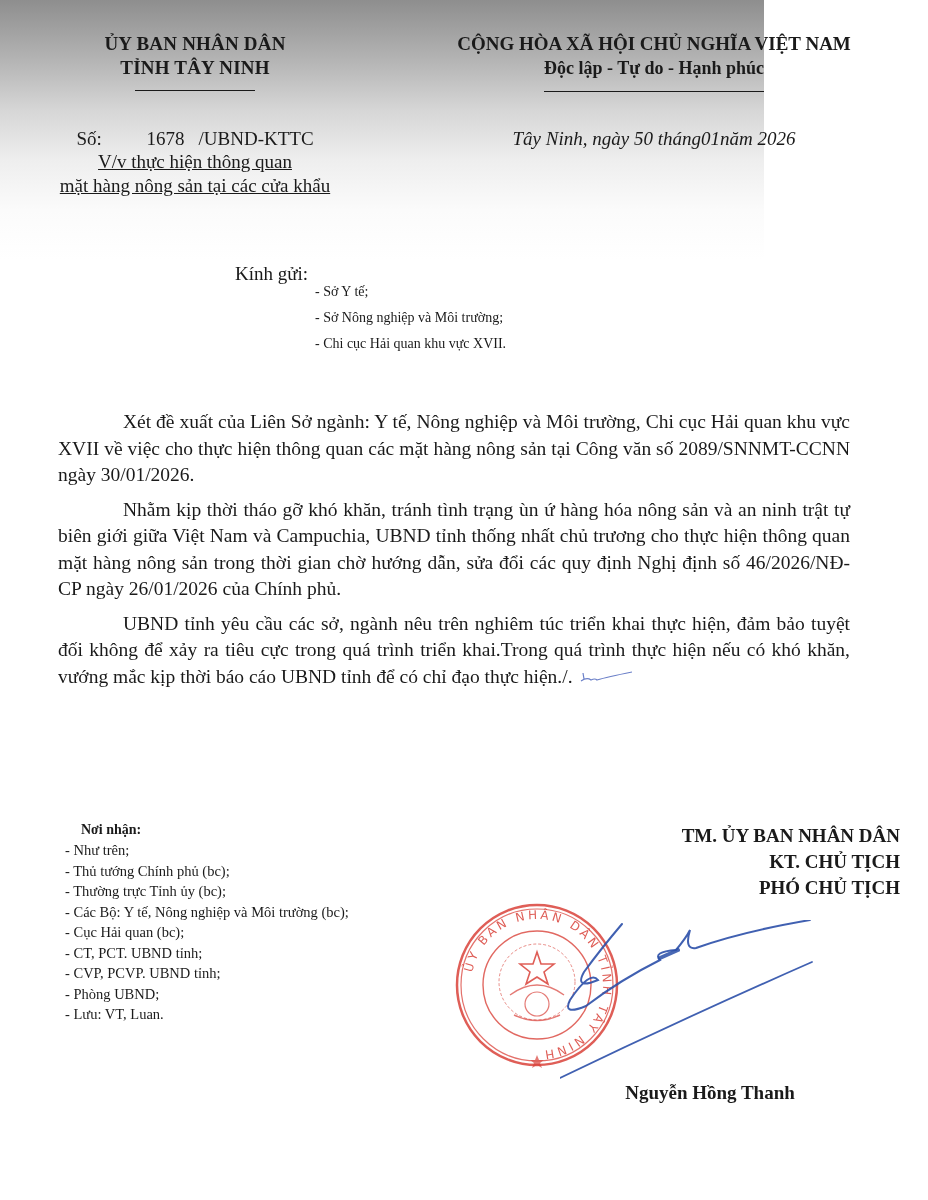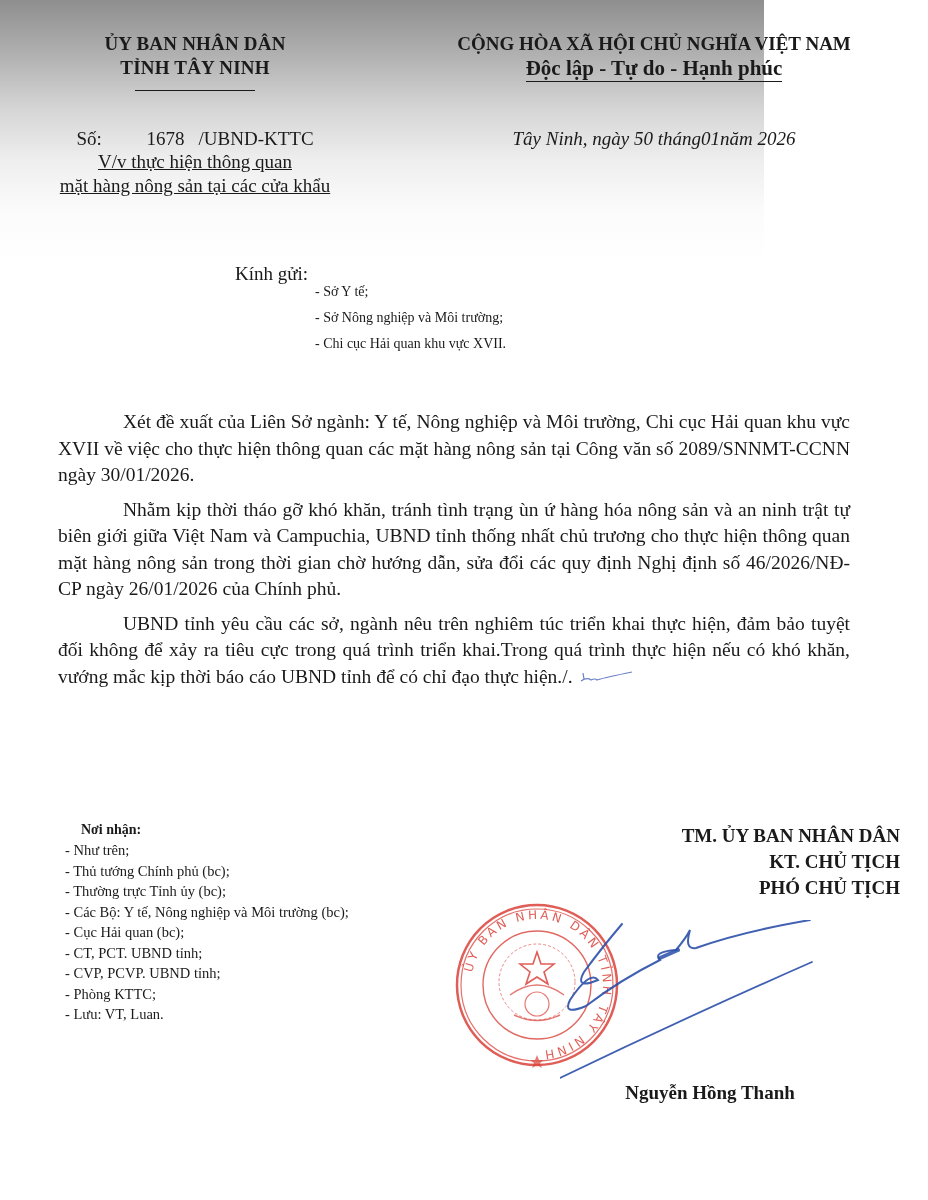--- a/index.html
+++ b/index.html
@@ -21,21 +21,21 @@
   .hdr-left { left: 30px; top: 32px; width: 330px; }
   .hdr-left .org1, .hdr-left .org2 { font-size: 19px; font-weight: bold; line-height: 24px; letter-spacing: 0.2px; }
   .hdr-left .rule { width: 120px; height: 1px; background: #1a1a1a; margin: 10px auto 0 auto; }
   .docnum { left: 30px; top: 128px; width: 330px; font-size: 19px; line-height: 22px; }
   .docnum .num { padding: 0 14px 0 4px; margin-left: 36px; }
   .subject { left: 20px; top: 150px; width: 350px; font-size: 19px; line-height: 24px; text-decoration: underline; }
 
   
   .hdr-right { left: 380px; top: 32px; width: 548px; }
   .hdr-right .nation { font-size: 19px; font-weight: bold; line-height: 24px; }
-  .hdr-right .motto { font-size: 21px; font-weight: bold; line-height: 24px; display: inline-block; border-bottom: 1.5px solid #1a1a1a; padding-bottom: 1px; }
+  .hdr-right .motto { font-size: 18px; font-weight: bold; line-height: 24px; display: inline-block; border-bottom: 1.5px solid #1a1a1a; padding-bottom: 11px; }
   .place-date { left: 380px; top: 127px; width: 548px; font-size: 19px; font-style: italic; line-height: 24px; }
 
   
   .kinh-gui { left: 235px; top: 262px; font-size: 19px; line-height: 24px; text-align: right; }
   .recipients { left: 315px; top: 279px; font-size: 14px; line-height: 26px; }
   .recipients div { white-space: nowrap; }
 
   
   .body-text { left: 58px; top: 409px; width: 792px; font-size: 19.5px; line-height: 26.5px; text-align: justify; }
   .body-text p { margin: 0 0 8px 0; text-indent: 65px; }
@@ -100,21 +100,21 @@
 
   <div class="abs noi-nhan">
     <div class="title">Nơi nhận:</div>
     <div class="item">- Như trên;</div>
     <div class="item">- Thủ tướng Chính phủ (bc);</div>
     <div class="item">- Thường trực Tỉnh ủy (bc);</div>
     <div class="item">- Các Bộ: Y tế, Nông nghiệp và Môi trường (bc);</div>
     <div class="item">- Cục Hải quan (bc);</div>
     <div class="item">- CT, PCT. UBND tỉnh;</div>
     <div class="item">- CVP, PCVP. UBND tỉnh;</div>
-    <div class="item">- Phòng KTTC;</div>
+    <div class="item">- Phòng UBND;</div>
     <div class="item">- Lưu: VT, Luan.</div>
   </div>
 
   <div class="abs sig-block center">
     <div class="line">TM. ỦY BAN NHÂN DÂN</div>
     <div class="line">KT. CHỦ TỊCH</div>
     <div class="line">PHÓ CHỦ TỊCH</div>
   </div>
 
   <svg class="abs stamp" viewBox="0 0 170 170">

